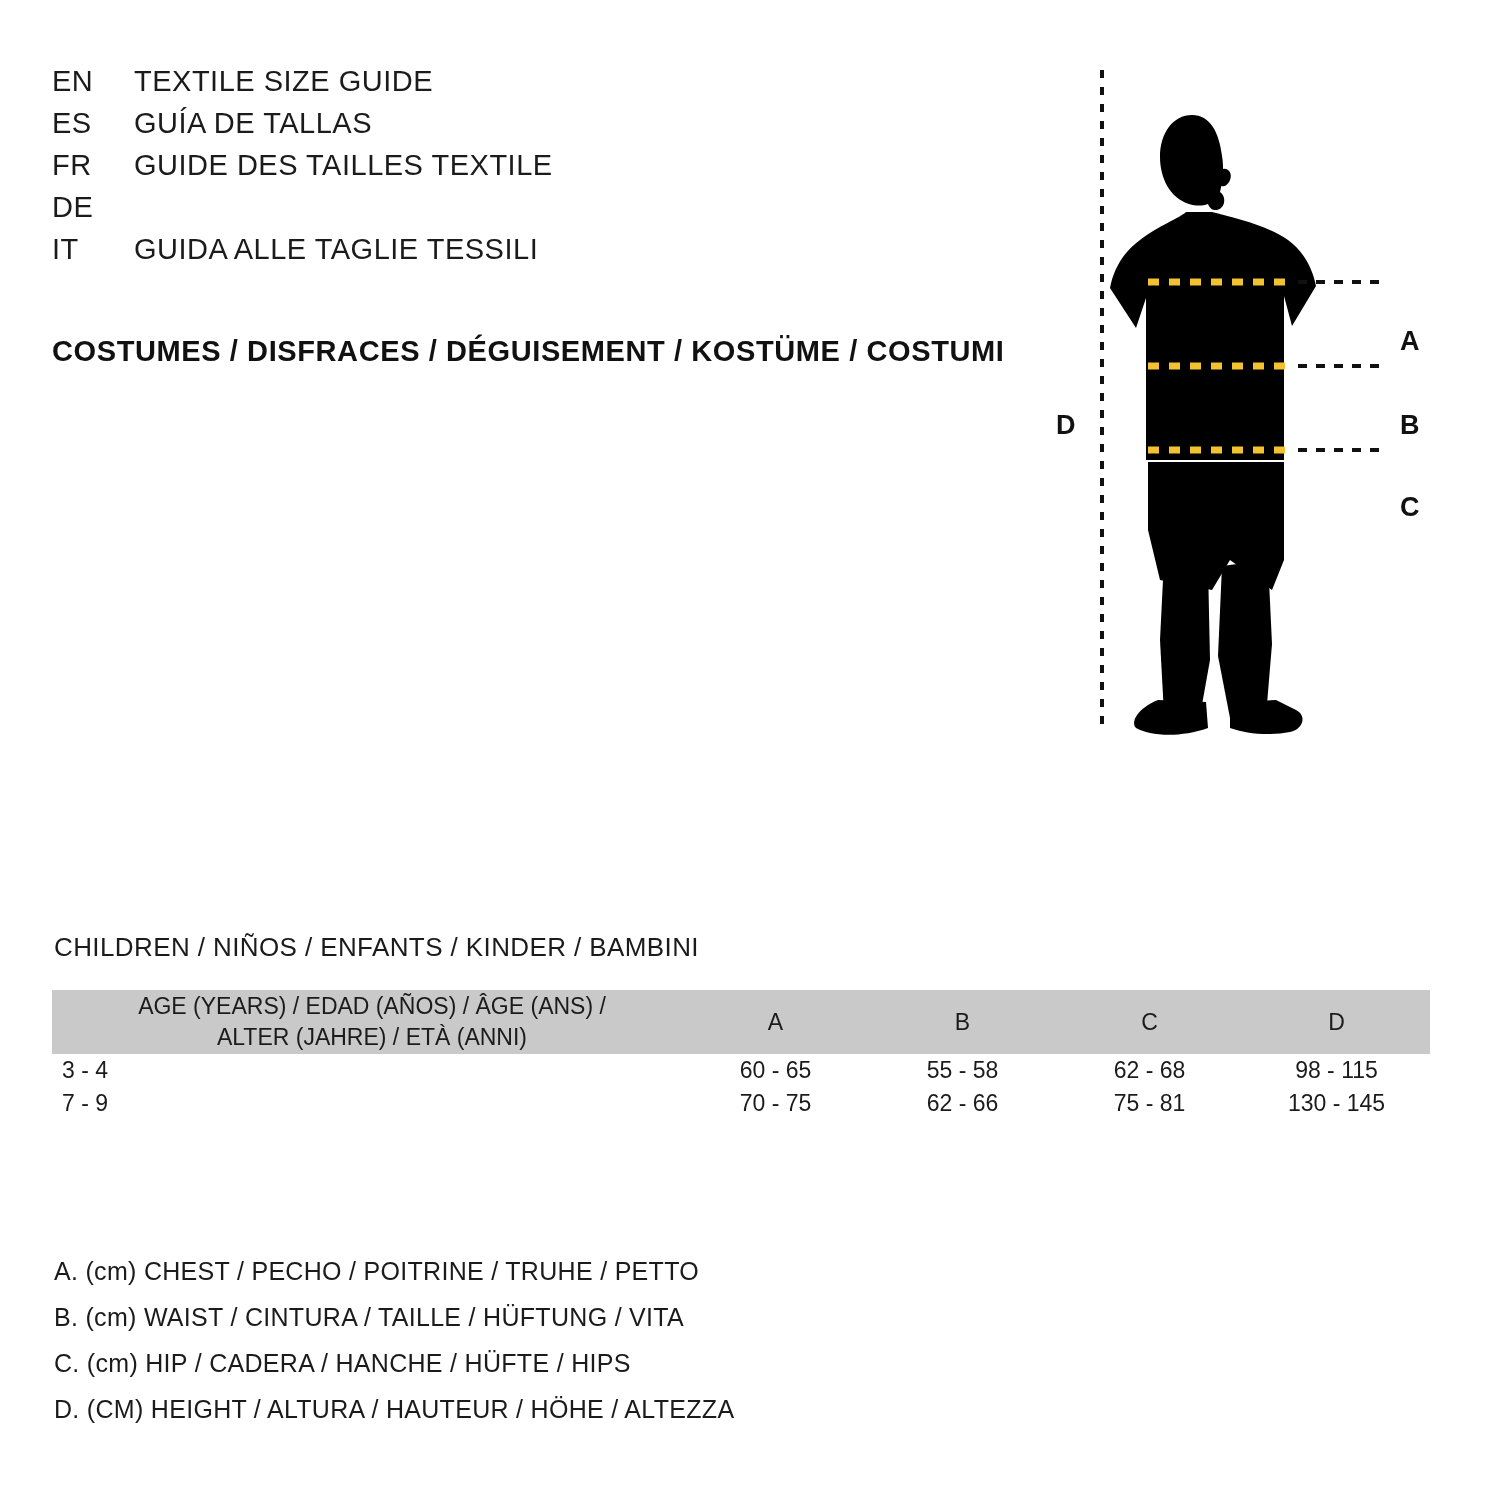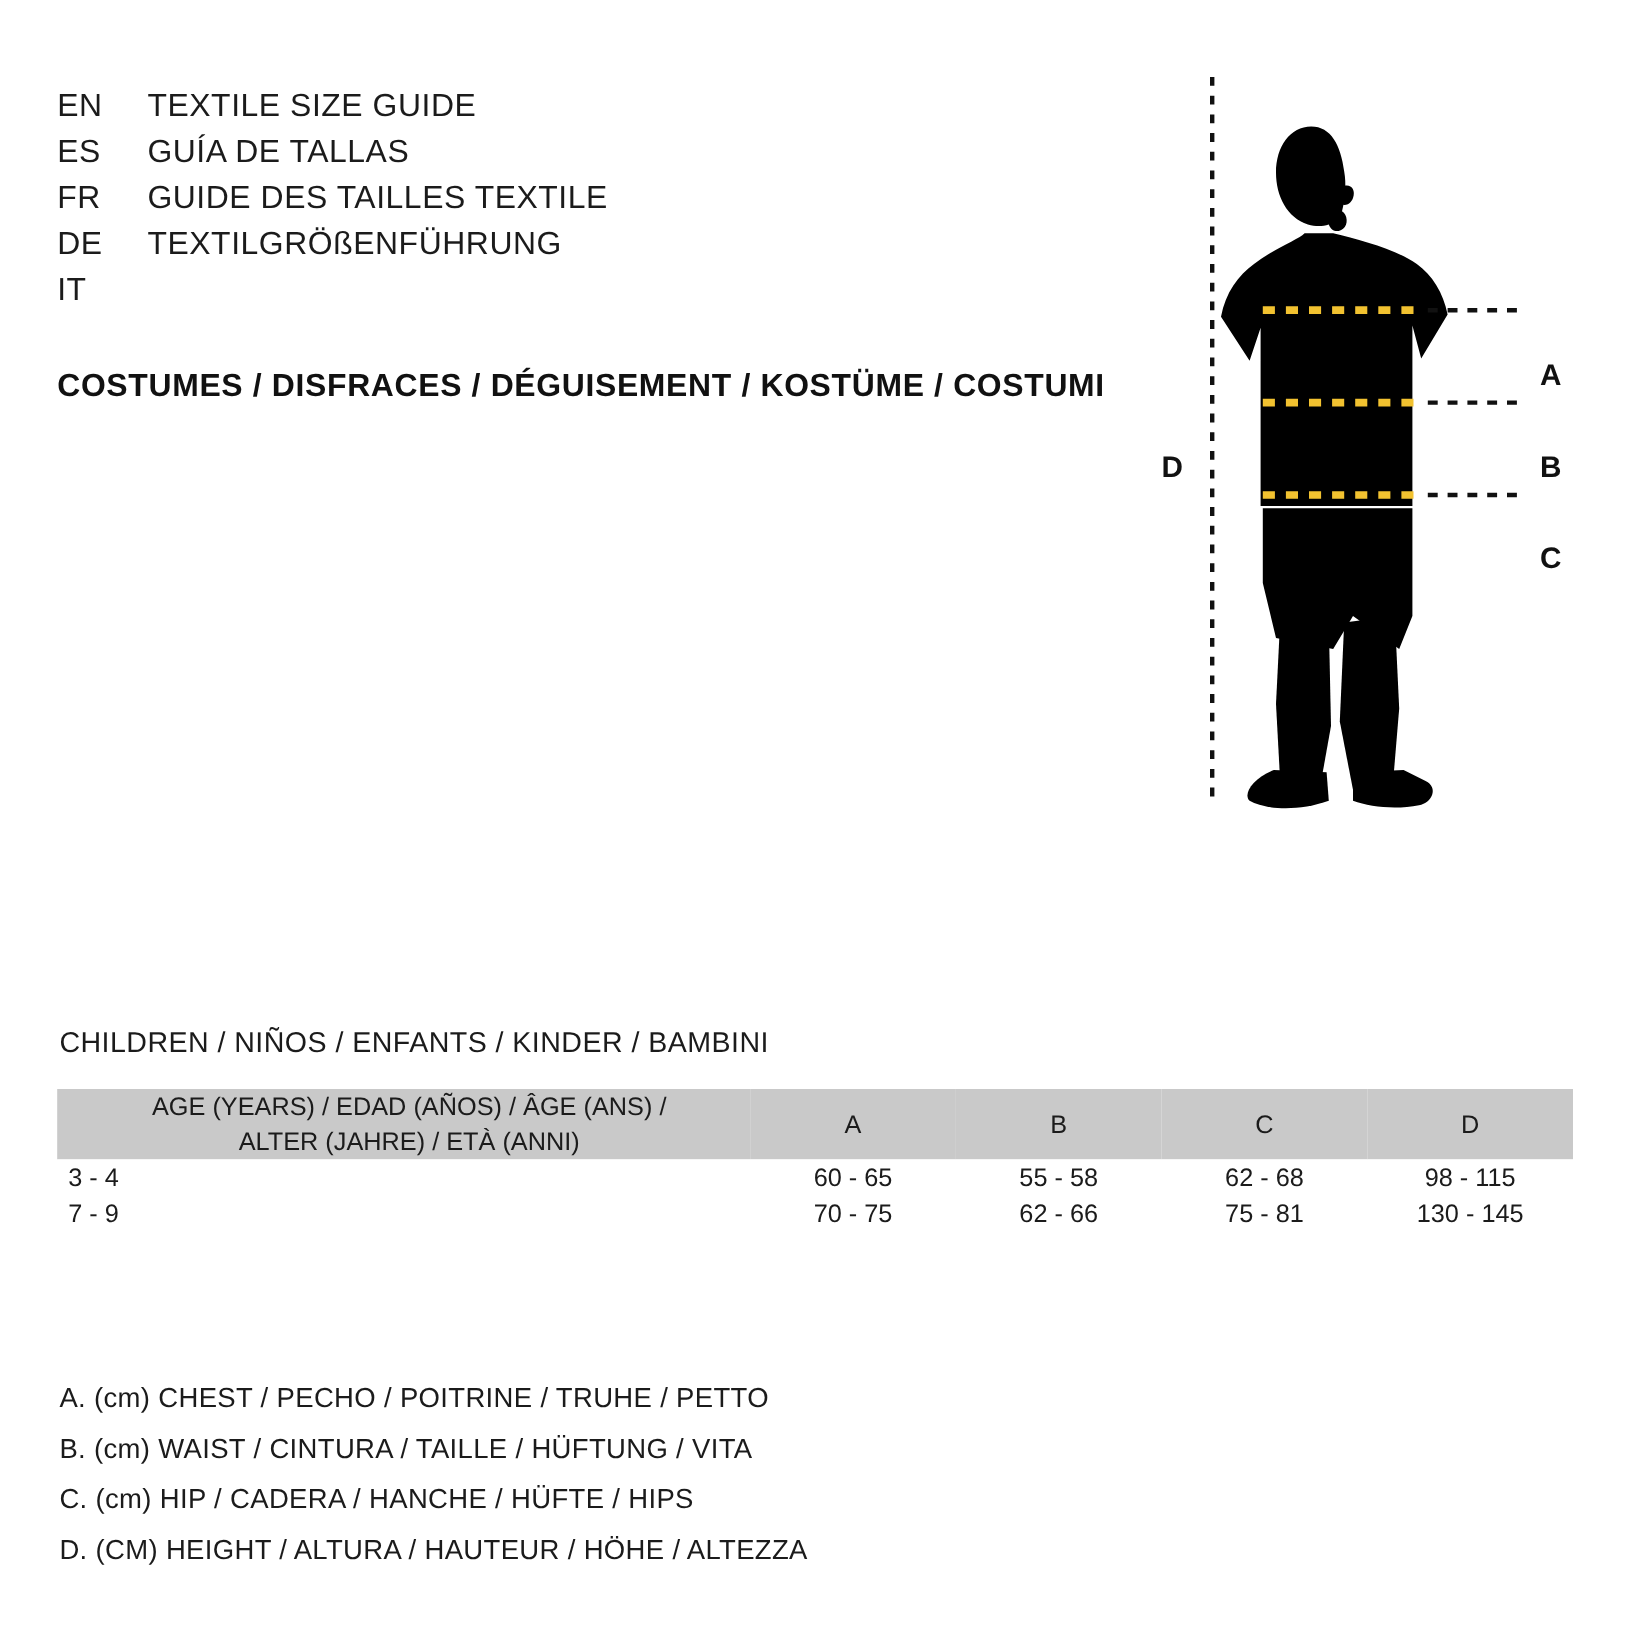--- a/index.html
+++ b/index.html
@@ -13,21 +13,21 @@
     font-family: "Liberation Sans", sans-serif;
     color: #1b1b1b;
     position: relative;
     overflow: hidden;
   }
 
   
   .lang-block {
     position: absolute;
     left: 52px;
-    top: 80px;
+    top: 65px;
     width: 980px;
   }
   .lang-row {
     display: flex;
     align-items: baseline;
     height: 42px;
   }
   .lang-code {
     width: 82px;
     font-size: 29px;
@@ -151,24 +151,24 @@
   <div class="lang-row">
     <span class="lang-code">ES</span>
     <span class="lang-label">GUÍA DE TALLAS</span>
   </div>
   <div class="lang-row">
     <span class="lang-code">FR</span>
     <span class="lang-label">GUIDE DES TAILLES TEXTILE</span>
   </div>
   <div class="lang-row">
     <span class="lang-code">DE</span>
-    <span class="lang-label">TEXTILGRÖßENFÜHRUNG</span>
   </div>
   <div class="lang-row">
     <span class="lang-code">IT</span>
+    <span class="lang-label">GUIDA ALLE TAGLIE TESSILI</span>
   </div>
 </div>
 
 <div class="costumes-line">COSTUMES / DISFRACES / DÉGUISEMENT / KOSTÜME / COSTUMI</div>
 
 <div class="figure-area">
   <svg class="figure-svg" width="420" height="700" viewBox="0 0 420 700">
 
     <line x1="62" y1="10" x2="62" y2="672" stroke="#111111" stroke-width="4" stroke-dasharray="8 9"></line>
 

